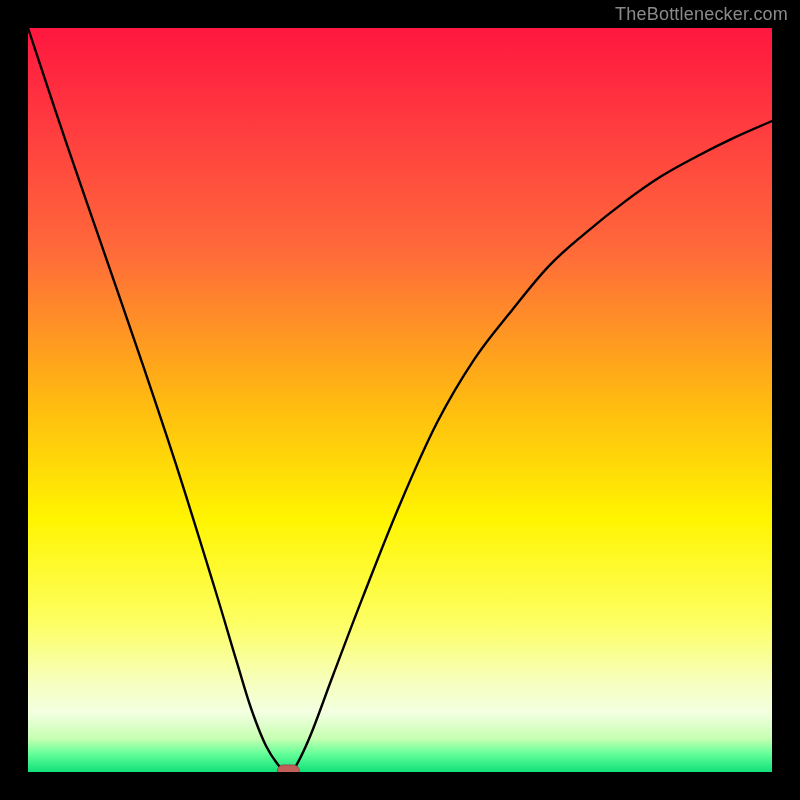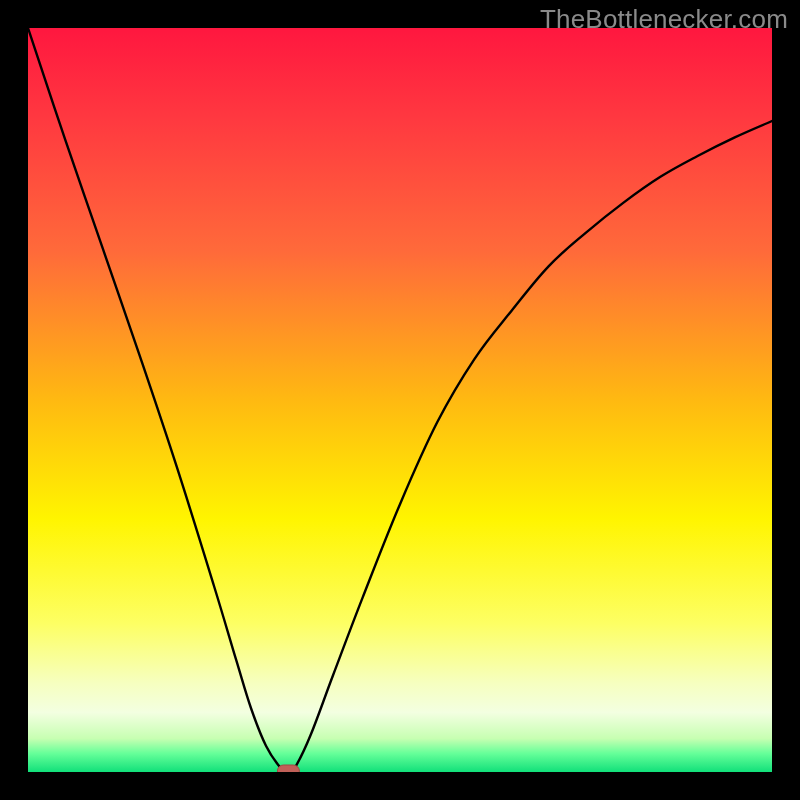--- a/index.html
+++ b/index.html
@@ -25,21 +25,21 @@
     top: 28px;
     width: 744px;
     height: 744px;
     overflow: hidden;
   }
   .watermark {
     position: absolute;
     top: 4px;
     right: 12px;
     color: #8a8a8a;
-    font-size: 26px;
+    font-size: 18px;
     font-weight: 400;
     letter-spacing: 0.2px;
     user-select: none;
   }
   svg { display: block; }
 </style>
 </head>
 <body>
 
 <div class="frame">

